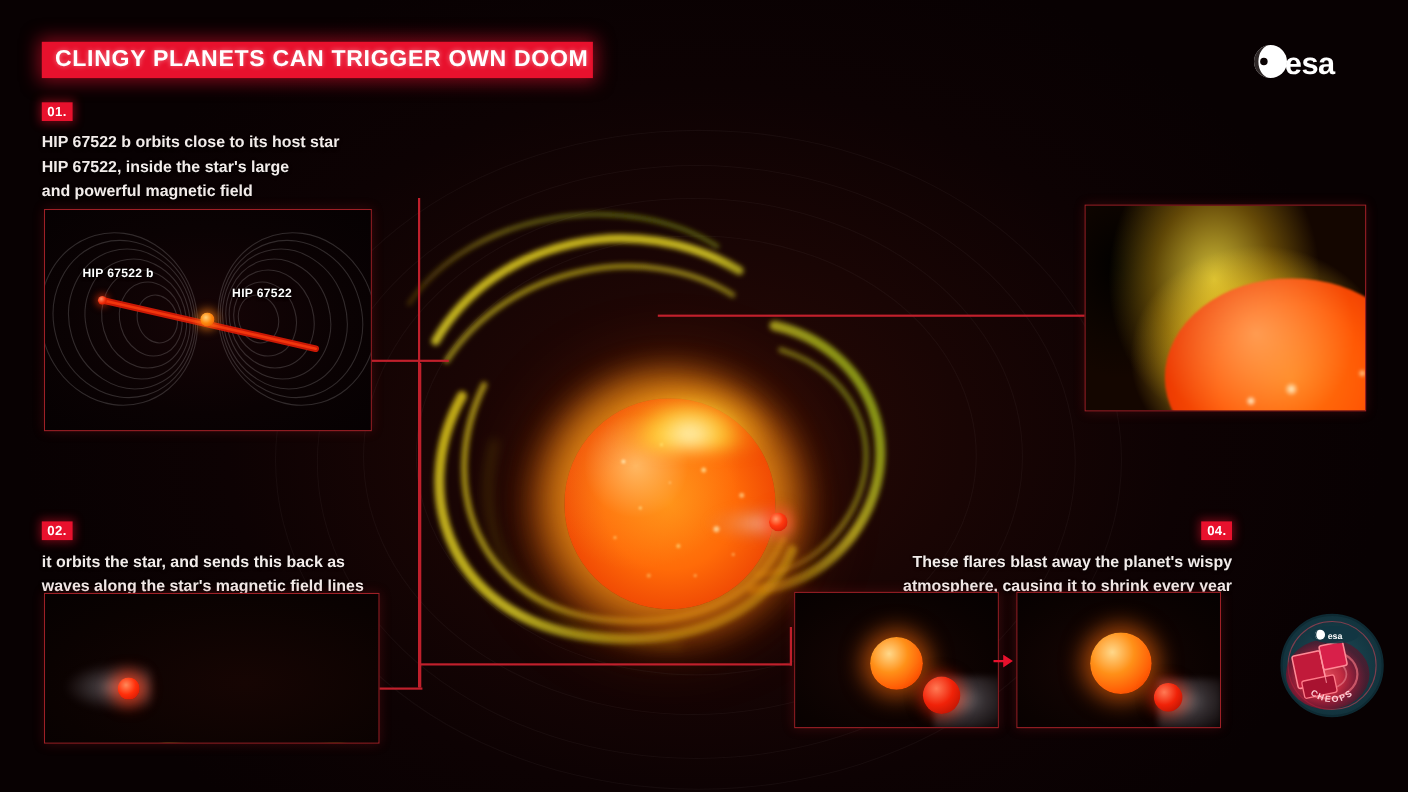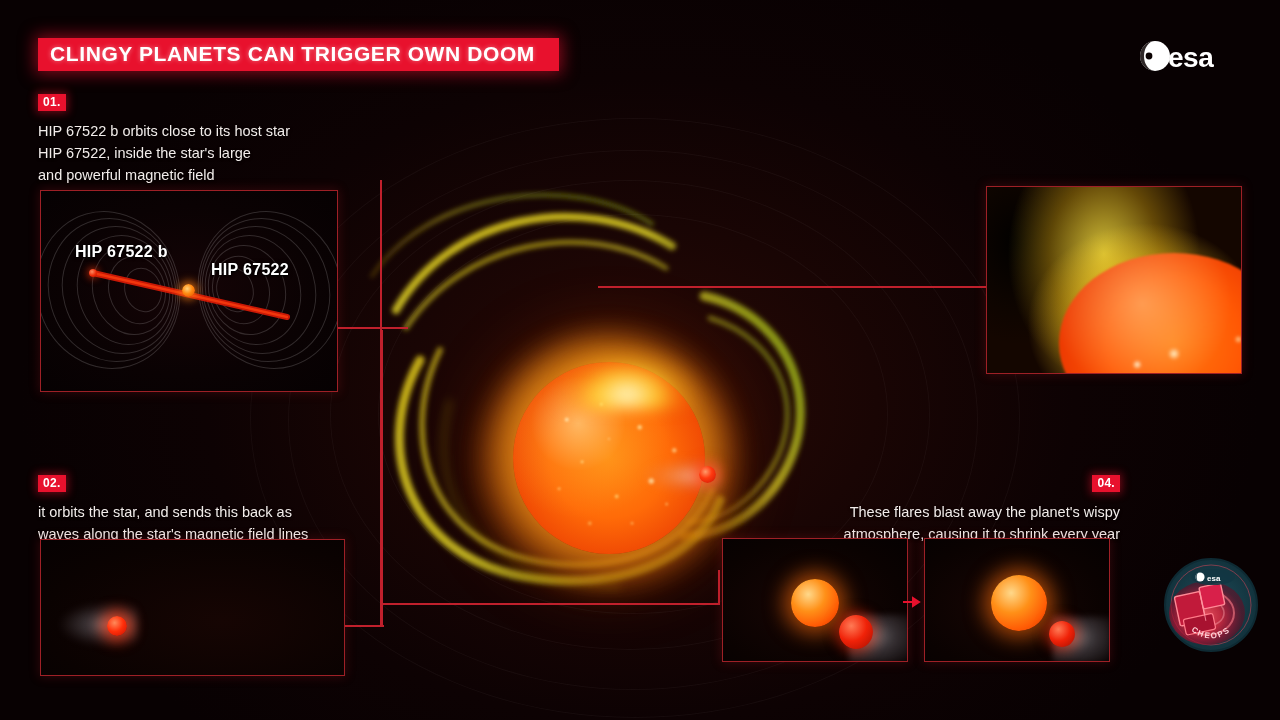--- a/index.html
+++ b/index.html
@@ -95,21 +95,21 @@
 
   
   .conn { position:absolute; background:#c0202c; pointer-events:none; }
   .conn.h { height:2px; }
   .conn.v { width:2px; }
 
   
   .title-bar {
     position:absolute; left:38px; top:38px;
     background:#e8112d;
-    padding:5px 24px 7px 12px;
+    padding:5px 4px 7px 12px;
     box-shadow:0 0 16px 3px rgba(232,17,45,0.55);
   }
   .title-text {
     color:#ffffff;
     font-size:21px; font-weight:bold;
     letter-spacing:0.6px;
     line-height:1;
     text-shadow:0 0 5px rgba(255,255,255,0.45);
     white-space:nowrap;
   }
@@ -127,21 +127,21 @@
   .step { position:absolute; }
   .num {
     display:inline-block;
     background:#e8112d; color:#fff;
     font-size:12px; font-weight:bold;
     padding:2px 5px 3px 5px;
     line-height:1;
     letter-spacing:0.3px;
     box-shadow:0 0 9px 2px rgba(232,17,45,0.45);
   }
-  .step-lines { margin-top:9px; }
+  .step-lines { margin-top:9px;font-weight:bold; }
   .step-lines p {
     color:#f2ecea;
     font-size:14.5px;
     line-height:22px;
     white-space:nowrap;
     text-shadow:0 1px 3px rgba(0,0,0,0.9);
   }
   .align-right { text-align:right; }
 
   
@@ -150,21 +150,21 @@
     border:1.6px solid #9e2026;
     background:#050101;
     overflow:hidden;
     box-shadow:0 0 10px 1px rgba(180,30,40,0.22);
   }
   .panel-inner { position:absolute; inset:0; }
 
   
   .dip-label {
     position:absolute;
-    color:#ffffff; font-size:16px; font-weight:bold;
+    color:#ffffff; font-size:11px; font-weight:bold;
     letter-spacing:0.3px;
     text-shadow:0 0 4px #000, 0 1px 2px #000;
     white-space:nowrap;
     padding-left:12px;
   }
   .dip-star {
     position:absolute; left:141px; top:93px; width:13px; height:13px;
     border-radius:50%;
     background:radial-gradient(circle at 40% 36%, #ffd27a 0%, #ff8a10 45%, #e04800 100%);
     box-shadow:0 0 9px 3px rgba(255,130,20,0.7);

